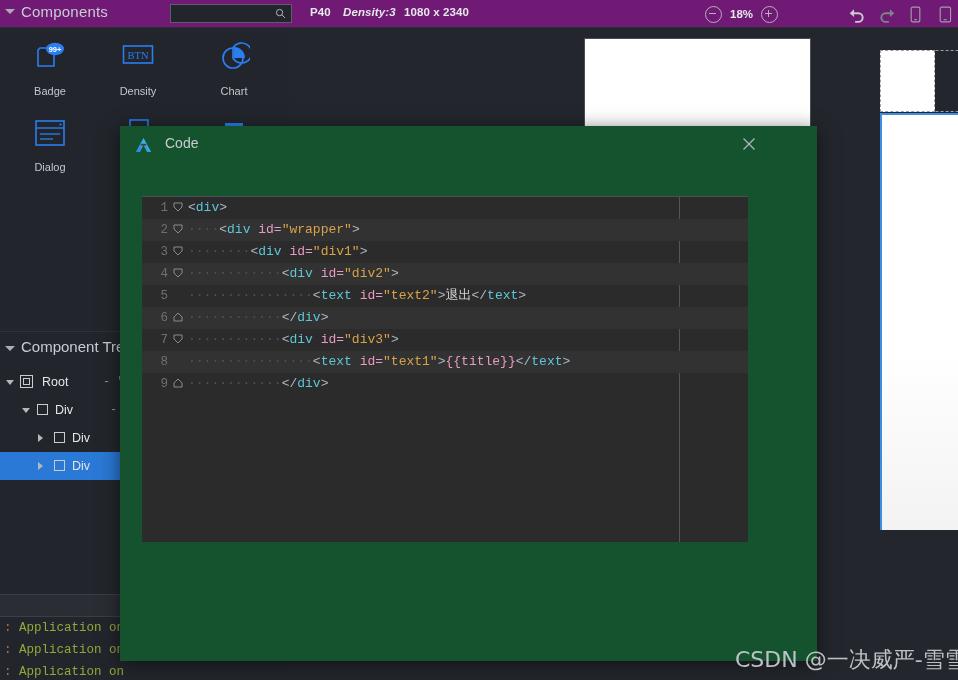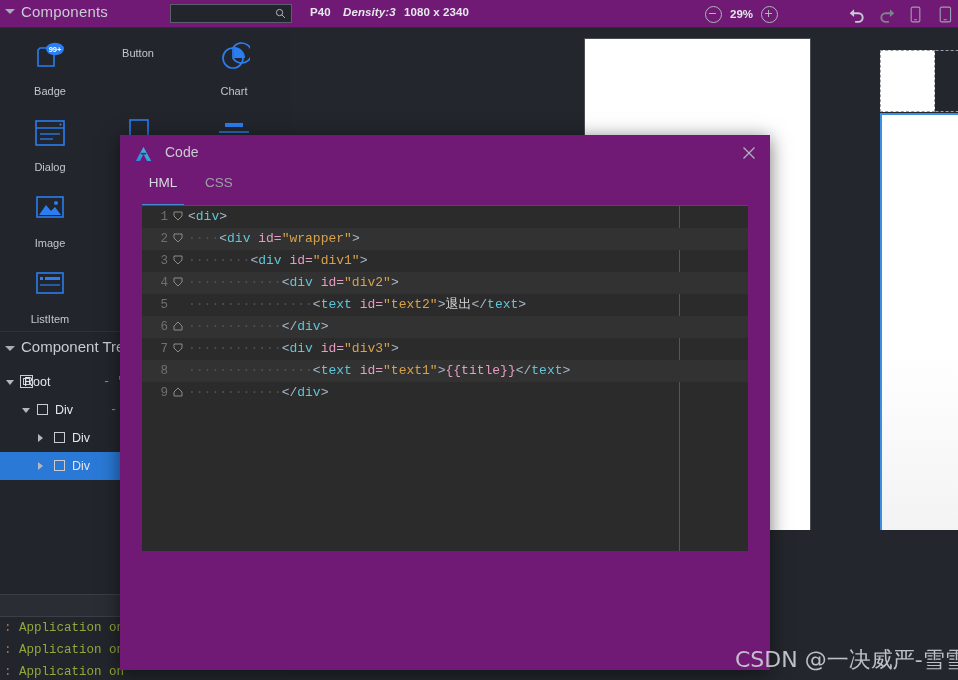--- a/index.html
+++ b/index.html
@@ -79,22 +79,22 @@
   .ph-sel-outer{position:absolute;left:295px;top:11px;width:225px;height:62px;
                 border:1px dashed #9aa0a6;box-sizing:border-box;}
   .ph-sel-inner{position:absolute;left:295px;top:11px;width:55px;height:62px;
                 border:1px dashed #9aa0a6;box-sizing:border-box;background:#fff;}
   .ph-blue{position:absolute;left:295px;top:74px;width:225px;height:432px;
            border:2px solid #3a8ee6;box-sizing:border-box;
            background:linear-gradient(180deg,#ffffff 0%,#ffffff 55%,#f2f2f2 100%);}
   .canvas-strip{position:absolute;left:290px;top:530px;width:668px;height:150px;background:#23272d;}
 
   
-  .dialog{position:absolute;left:120px;top:135px;width:650px;height:535px;background:#701a75;
-          box-shadow:0 3px 18px rgba(0,0,0,.55);}
+  .dialog{position:absolute;left:120px;top:126px;width:650px;height:535px;background:#14532d;
+          box-shadow:0 3px 18px rgba(0,0,0,.55);padding-left:47px;}
   .dlg-title{position:absolute;left:0;top:0;width:650px;height:38px;}
   .dlg-logo{position:absolute;left:15px;top:11px;width:17px;height:16px;}
   .dlg-name{position:absolute;left:45px;top:9px;font-size:14px;color:#c9ccd1;}
   .dlg-close{position:absolute;right:12px;top:9px;width:18px;height:18px;cursor:pointer;}
   .dlg-tabs{position:absolute;left:0;top:40px;width:650px;height:30px;}
   .dtab{position:absolute;top:0;height:30px;font-size:13.5px;color:#9ba0a7;cursor:pointer;}
   .dtab.act{color:#d6d9dd;}
   .dtab-ul{position:absolute;height:2px;background:#3d8ad8;bottom:-1px;left:0;right:0;}
   .dlg-tabline{position:absolute;left:22px;top:70px;width:606px;height:1px;background:#4b4f57;}
 
@@ -131,21 +131,21 @@
         <line x1="8.8" y1="8.8" x2="12.6" y2="12.6" stroke="#b9bdc4" stroke-width="1.2"></line>
       </svg>
     </div>
 
     <div class="tb-dev a">P40</div>
     <div class="tb-dev b">Density:3</div>
     <div class="tb-dev c">1080 x 2340</div>
 
     <div class="zoom-grp">
       <div class="circ-btn"></div>
-      <div class="zoom-val">29%</div>
+      <div class="zoom-val">18%</div>
       <div class="circ-btn plus"></div>
     </div>
 
     <div class="tb-right">
       <svg class="ico" viewBox="0 0 22 22">
         <path d="M7 5 L2 9.5 L7 14 Z" fill="#c8ccd2"></path>
         <path d="M5 9.5 H12 a5 5 0 0 1 0 10 H9" fill="none" stroke="#c8ccd2" stroke-width="2.2" stroke-linecap="round"></path>
       </svg>
       <svg class="ico" viewBox="0 0 22 22">
         <path d="M15 5 L20 9.5 L15 14 Z" fill="#7e838b"></path>
@@ -171,21 +171,27 @@
           <svg width="34" height="32" viewBox="0 0 34 32">
             <path d="M7 6 h14 v18 h-16 v-16 z" fill="none" stroke="#2a7ef0" stroke-width="1.6"></path>
             <ellipse cx="22" cy="7" rx="9" ry="6.2" fill="#2a7ef0"></ellipse>
             <text x="22" y="10" font-size="7.5" fill="#fff" text-anchor="middle" font-family="Liberation Sans, sans-serif" font-weight="bold">99+</text>
           </svg>
         </div>
         <span class="pal-label">Badge</span>
       </div>
 
       <div class="pal-item" style="left:96px;top:14px;">
-        <span class="pal-label">Button</span>
+        <div class="pal-ico">
+          <svg width="34" height="26" viewBox="0 0 34 26">
+            <rect x="2.5" y="4" width="29" height="17" fill="none" stroke="#2a7ef0" stroke-width="1.6"></rect>
+            <text x="17" y="17" font-size="10.5" fill="#2a7ef0" text-anchor="middle" font-family="Liberation Serif, serif">BTN</text>
+          </svg>
+        </div>
+        <span class="pal-label">Density</span>
       </div>
 
       <div class="pal-item" style="left:8px;top:90px;">
         <div class="pal-ico">
           <svg width="34" height="30" viewBox="0 0 34 30">
             <rect x="3" y="3" width="28" height="24" fill="none" stroke="#2a7ef0" stroke-width="1.6"></rect>
             <line x1="3" y1="10" x2="31" y2="10" stroke="#2a7ef0" stroke-width="1.4"></line>
             <circle cx="27.5" cy="6.5" r="1.1" fill="#2a7ef0"></circle>
             <line x1="7" y1="16" x2="27" y2="16" stroke="#2a7ef0" stroke-width="1.3"></line>
             <line x1="7" y1="21" x2="20" y2="21" stroke="#2a7ef0" stroke-width="1.3"></line>
@@ -217,57 +223,36 @@
       <div class="pal-item" style="left:192px;top:90px;">
         <div class="pal-ico">
           <svg width="34" height="30" viewBox="0 0 34 30">
             <rect x="8" y="5" width="18" height="4" fill="#2a7ef0"></rect>
             <line x1="2" y1="14" x2="32" y2="14" stroke="#2a7ef0" stroke-width="1.5"></line>
           </svg>
         </div>
         <span class="pal-label"></span>
       </div>
 
-      <div class="pal-item" style="left:8px;top:166px;">
-        <div class="pal-ico">
-          <svg width="32" height="28" viewBox="0 0 32 28">
-            <rect x="3" y="3" width="26" height="20" fill="none" stroke="#2a7ef0" stroke-width="1.6"></rect>
-            <path d="M5 21 L12 11 L17 17 L21 13 L27 21 Z" fill="#2a7ef0"></path>
-            <circle cx="22" cy="9" r="2" fill="#2a7ef0"></circle>
-          </svg>
-        </div>
-        <span class="pal-label">Image</span>
-      </div>
-
-      <div class="pal-item" style="left:8px;top:242px;">
-        <div class="pal-ico">
-          <svg width="32" height="28" viewBox="0 0 32 28">
-            <rect x="3" y="3" width="26" height="20" fill="none" stroke="#2a7ef0" stroke-width="1.6"></rect>
-            <rect x="6" y="7" width="3" height="3" fill="#2a7ef0"></rect>
-            <rect x="11" y="7" width="15" height="3" fill="#2a7ef0"></rect>
-            <line x1="6" y1="15" x2="26" y2="15" stroke="#2a7ef0" stroke-width="1.2"></line>
-          </svg>
-        </div>
-        <span class="pal-label">ListItem</span>
-      </div>
+
     </div>
 
     <div class="divider-h" style="top:303px;"></div>
 
     <div class="tree-head">
       <div class="tree-caret"></div>
       <div class="tree-title">Component Tree</div>
     </div>
 
     <div class="tree-rows">
 
       <div class="trow">
         <div class="tw arrow-d" style="left:6px;"></div>
         <div class="root-ico" style="left:20px;"></div>
-        <div class="tlabel" style="left:24px;">Root</div>
+        <div class="tlabel" style="left:42px;">Root</div>
         <div class="tmeta" style="left:103px;">- "r</div>
       </div>
 
       <div class="trow">
         <div class="tw arrow-d" style="left:22px;"></div>
         <div class="box-ico" style="left:37px;"></div>
         <div class="tlabel" style="left:55px;">Div</div>
         <div class="tmeta" style="left:110px;">-</div>
       </div>
 
@@ -322,29 +307,20 @@
         <path d="M11 1 L21 19 L15.5 19 L11 10 L6.5 19 L1 19 Z" fill="url(#lg)"></path>
         <rect x="7.5" y="8.5" width="7" height="2.2" fill="#3c4049"></rect>
       </svg>
       <div class="dlg-name">Code</div>
       <svg class="dlg-close" viewBox="0 0 18 18">
         <line x1="3.5" y1="3.5" x2="14.5" y2="14.5" stroke="#b0b4ba" stroke-width="1.3"></line>
         <line x1="14.5" y1="3.5" x2="3.5" y2="14.5" stroke="#b0b4ba" stroke-width="1.3"></line>
       </svg>
     </div>
 
-    <div class="dlg-tabs">
-      <div class="dtab act" style="left:22px;width:42px;text-align:center;">
-        <span>HML</span>
-        <div class="dtab-ul"></div>
-      </div>
-      <div class="dtab" style="left:78px;width:42px;text-align:center;">
-        <span>CSS</span>
-      </div>
-    </div>
     <div class="dlg-tabline"></div>
 
     <div class="editor">
       <div class="gutter-rule"></div>
       <div id="code-lines">
           <div class="cl"><span class="lnum">1</span><svg class="fold" viewBox="0 0 10 10">
               <path d="M1 1 H9 V5 L5 9 L1 5 Z" fill="none" stroke="#8b8b8b" stroke-width="1"></path>
             </svg><span class="code"><span class="t-ang">&lt;</span><span class="t-tag">div</span><span class="t-ang">&gt;</span></span></div>
           <div class="cl alt"><span class="lnum">2</span><svg class="fold" viewBox="0 0 10 10">
               <path d="M1 1 H9 V5 L5 9 L1 5 Z" fill="none" stroke="#8b8b8b" stroke-width="1"></path>

